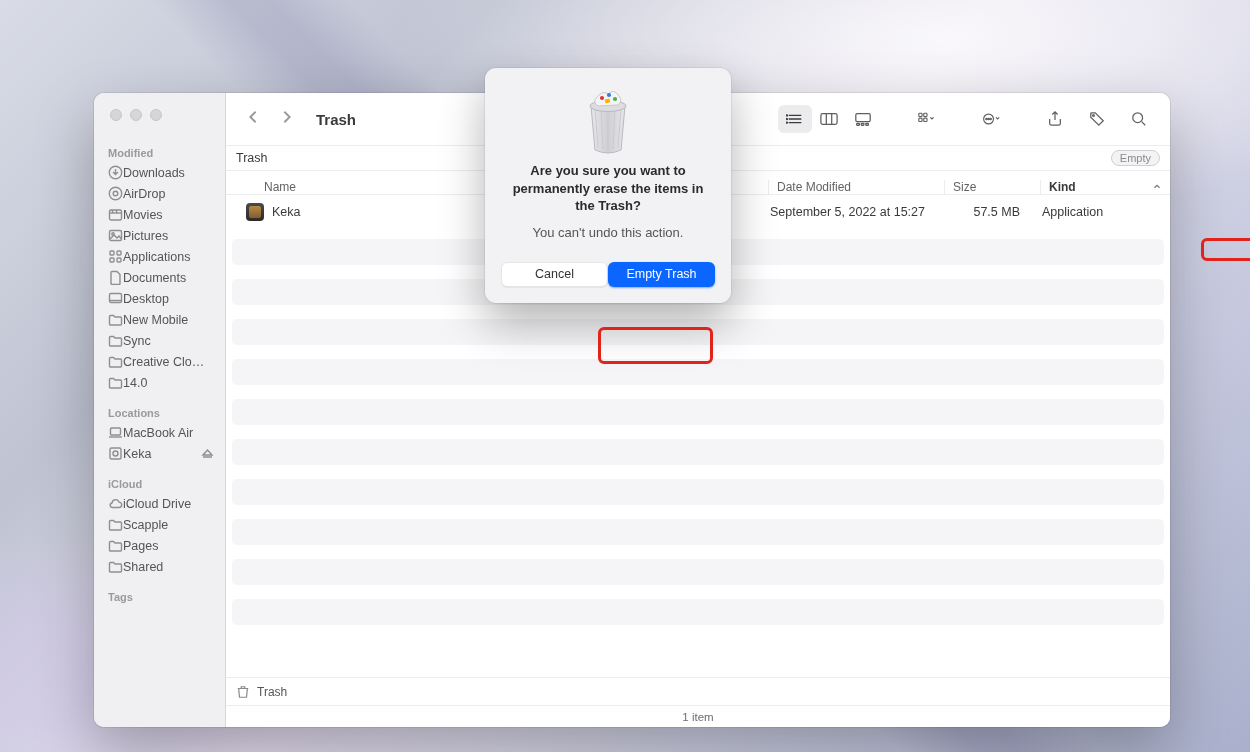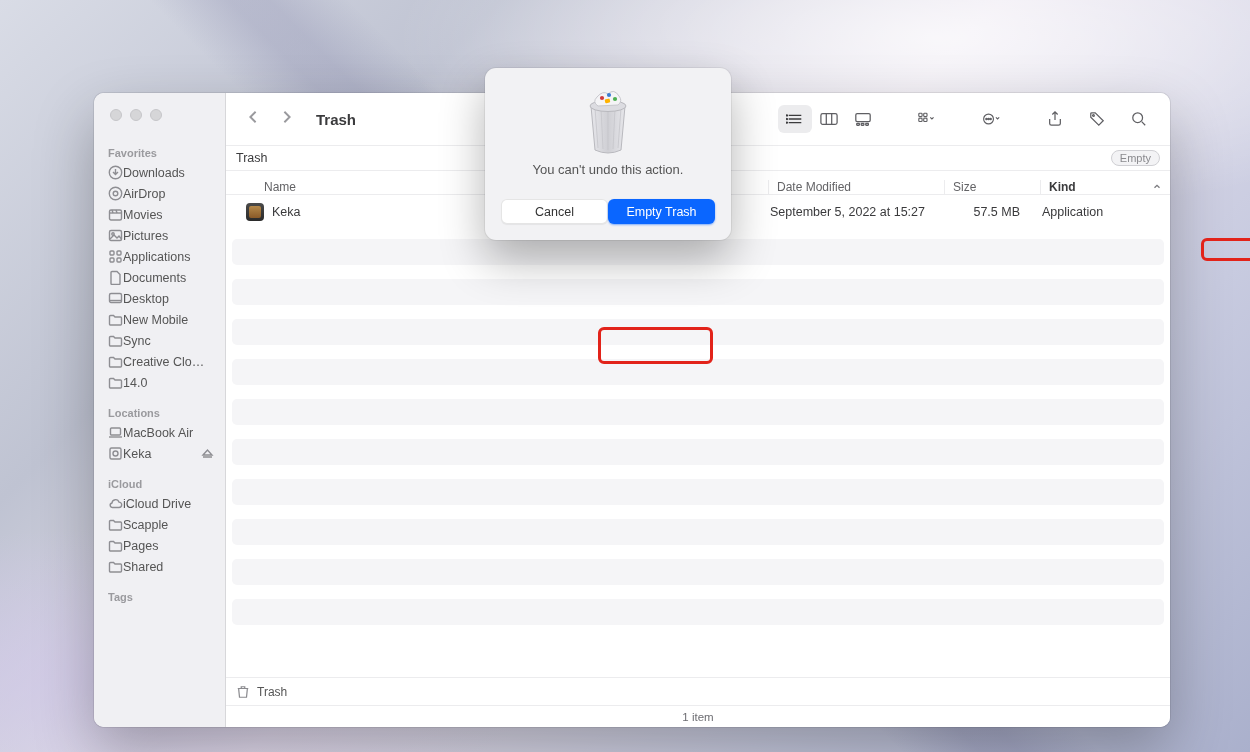--- a/index.html
+++ b/index.html
@@ -88,21 +88,21 @@
 
   <div class="finder">
 
     <aside class="sidebar">
       <div class="traffic">
         <span class="tl"></span>
         <span class="tl"></span>
         <span class="tl"></span>
       </div>
       <div id="sidebar-sections">
-          <div class="sb-section-title">Favorites</div>
+          <div class="sb-section-title">Modified</div>
           <div class="sb-item">
             <svg viewBox="0 0 15 15">
               <circle cx="7.5" cy="7.5" r="6.2"></circle>
               <path d="M7.5 4v5M5 7l2.5 2.5L10 7"></path>
             </svg>
             <span>Downloads</span>
           </div>
           <div class="sb-item">
             <svg viewBox="0 0 15 15">
               <circle cx="7.5" cy="7.5" r="6.2"></circle>
@@ -377,20 +377,21 @@
         <ellipse cx="29" cy="18" rx="18" ry="5.5" fill="#dcdce1" stroke="#b9b9be"></ellipse>
         <g>
           <path d="M18 9 q6 -7 11 -3 q6 -6 11 2 q4 5 -1 9 l-20 1 q-6 -4 -1 -9z" fill="#f4f4f6" stroke="#c8c8cd"></path>
           <circle cx="23" cy="10" r="2.1" fill="#d13b3b"></circle>
           <circle cx="30" cy="7" r="2.1" fill="#3b7dd1"></circle>
           <circle cx="36" cy="11" r="2.1" fill="#4caf50"></circle>
           <rect x="26" y="11" width="5" height="4" rx="1" fill="#ffb300" transform="rotate(-12 28 13)"></rect>
         </g>
       </svg>
     </div>
+    <h3>Are you sure you want to permanently erase the items in the Trash?</h3>
     <p>You can't undo this action.</p>
     <div class="btns">
       <button class="cancel">Cancel</button>
       <button class="empty">Empty Trash</button>
     </div>
   </div>
   <div class="red-hl" style="left:598px;top:327px;width:115px;height:37px"></div>
 
 </div>
 

